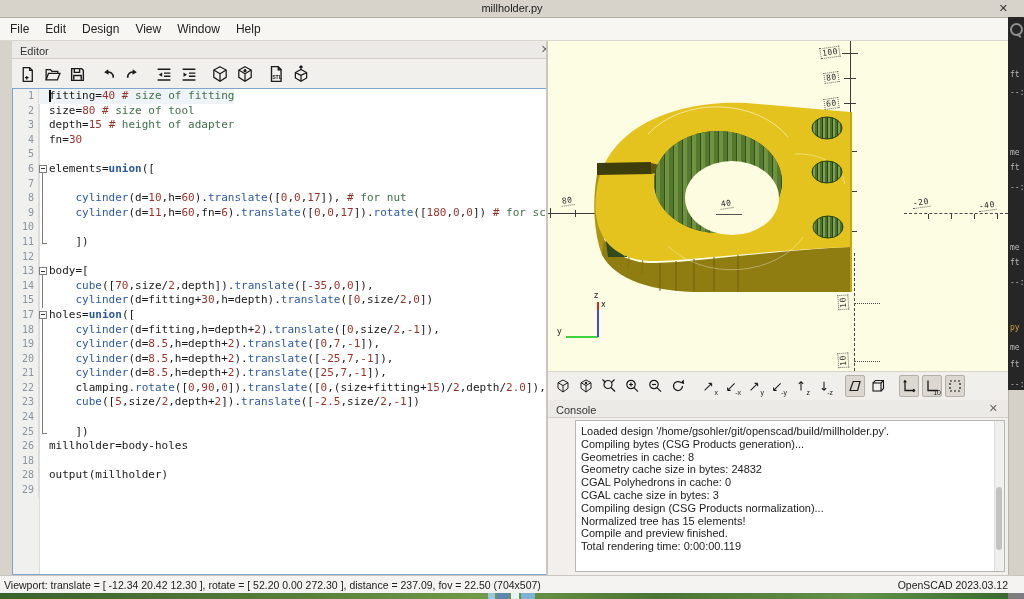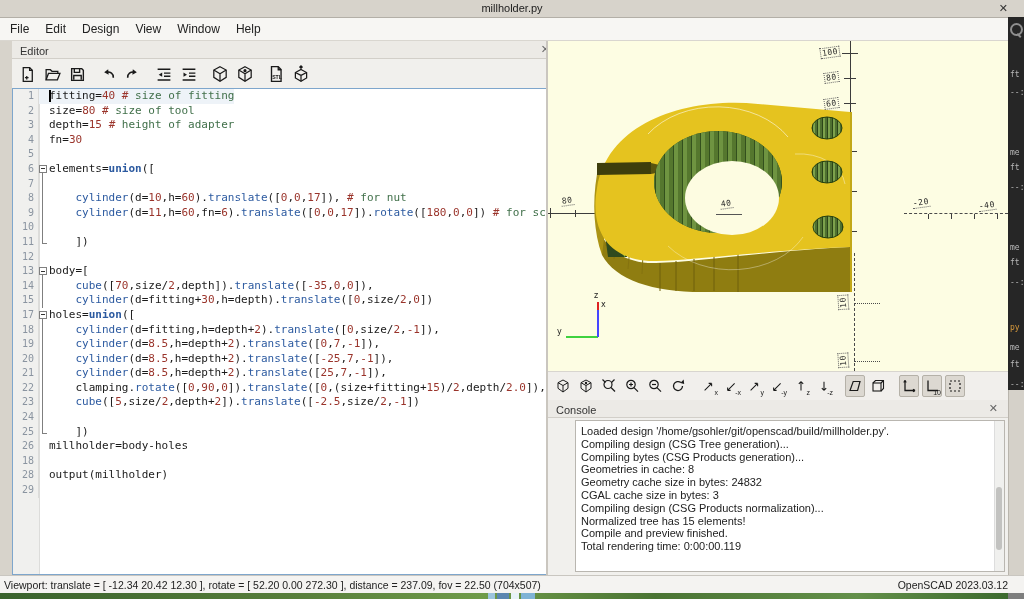--- a/index.html
+++ b/index.html
@@ -659,24 +659,24 @@
   </div>
 
   <div class="conpane">
     <div class="phead">
       <span class="plbl">Console</span>
       <span class="pclose" style="right:10px;">✕</span>
     </div>
     <div class="conbody">
       <div style="padding-top:4px;">
           <div class="conline">Loaded design '/home/gsohler/git/openscad/build/millholder.py'.</div>
-          <div class="conline">Compiling design (CSG Tree generation)...</div>
           <div class="conline">Compiling bytes (CSG Products generation)...</div>
           <div class="conline">Geometries in cache: 8</div>
           <div class="conline">Geometry cache size in bytes: 24832</div>
+          <div class="conline">CGAL Polyhedrons in cache: 0</div>
           <div class="conline">CGAL cache size in bytes: 3</div>
           <div class="conline">Compiling design (CSG Products normalization)...</div>
           <div class="conline">Normalized tree has 15 elements!</div>
           <div class="conline">Compile and preview finished.</div>
           <div class="conline">Total rendering time: 0:00:00.119</div>
         </div>
       <div class="consb">
           <div class="thumb"></div>
         </div>
     </div>

